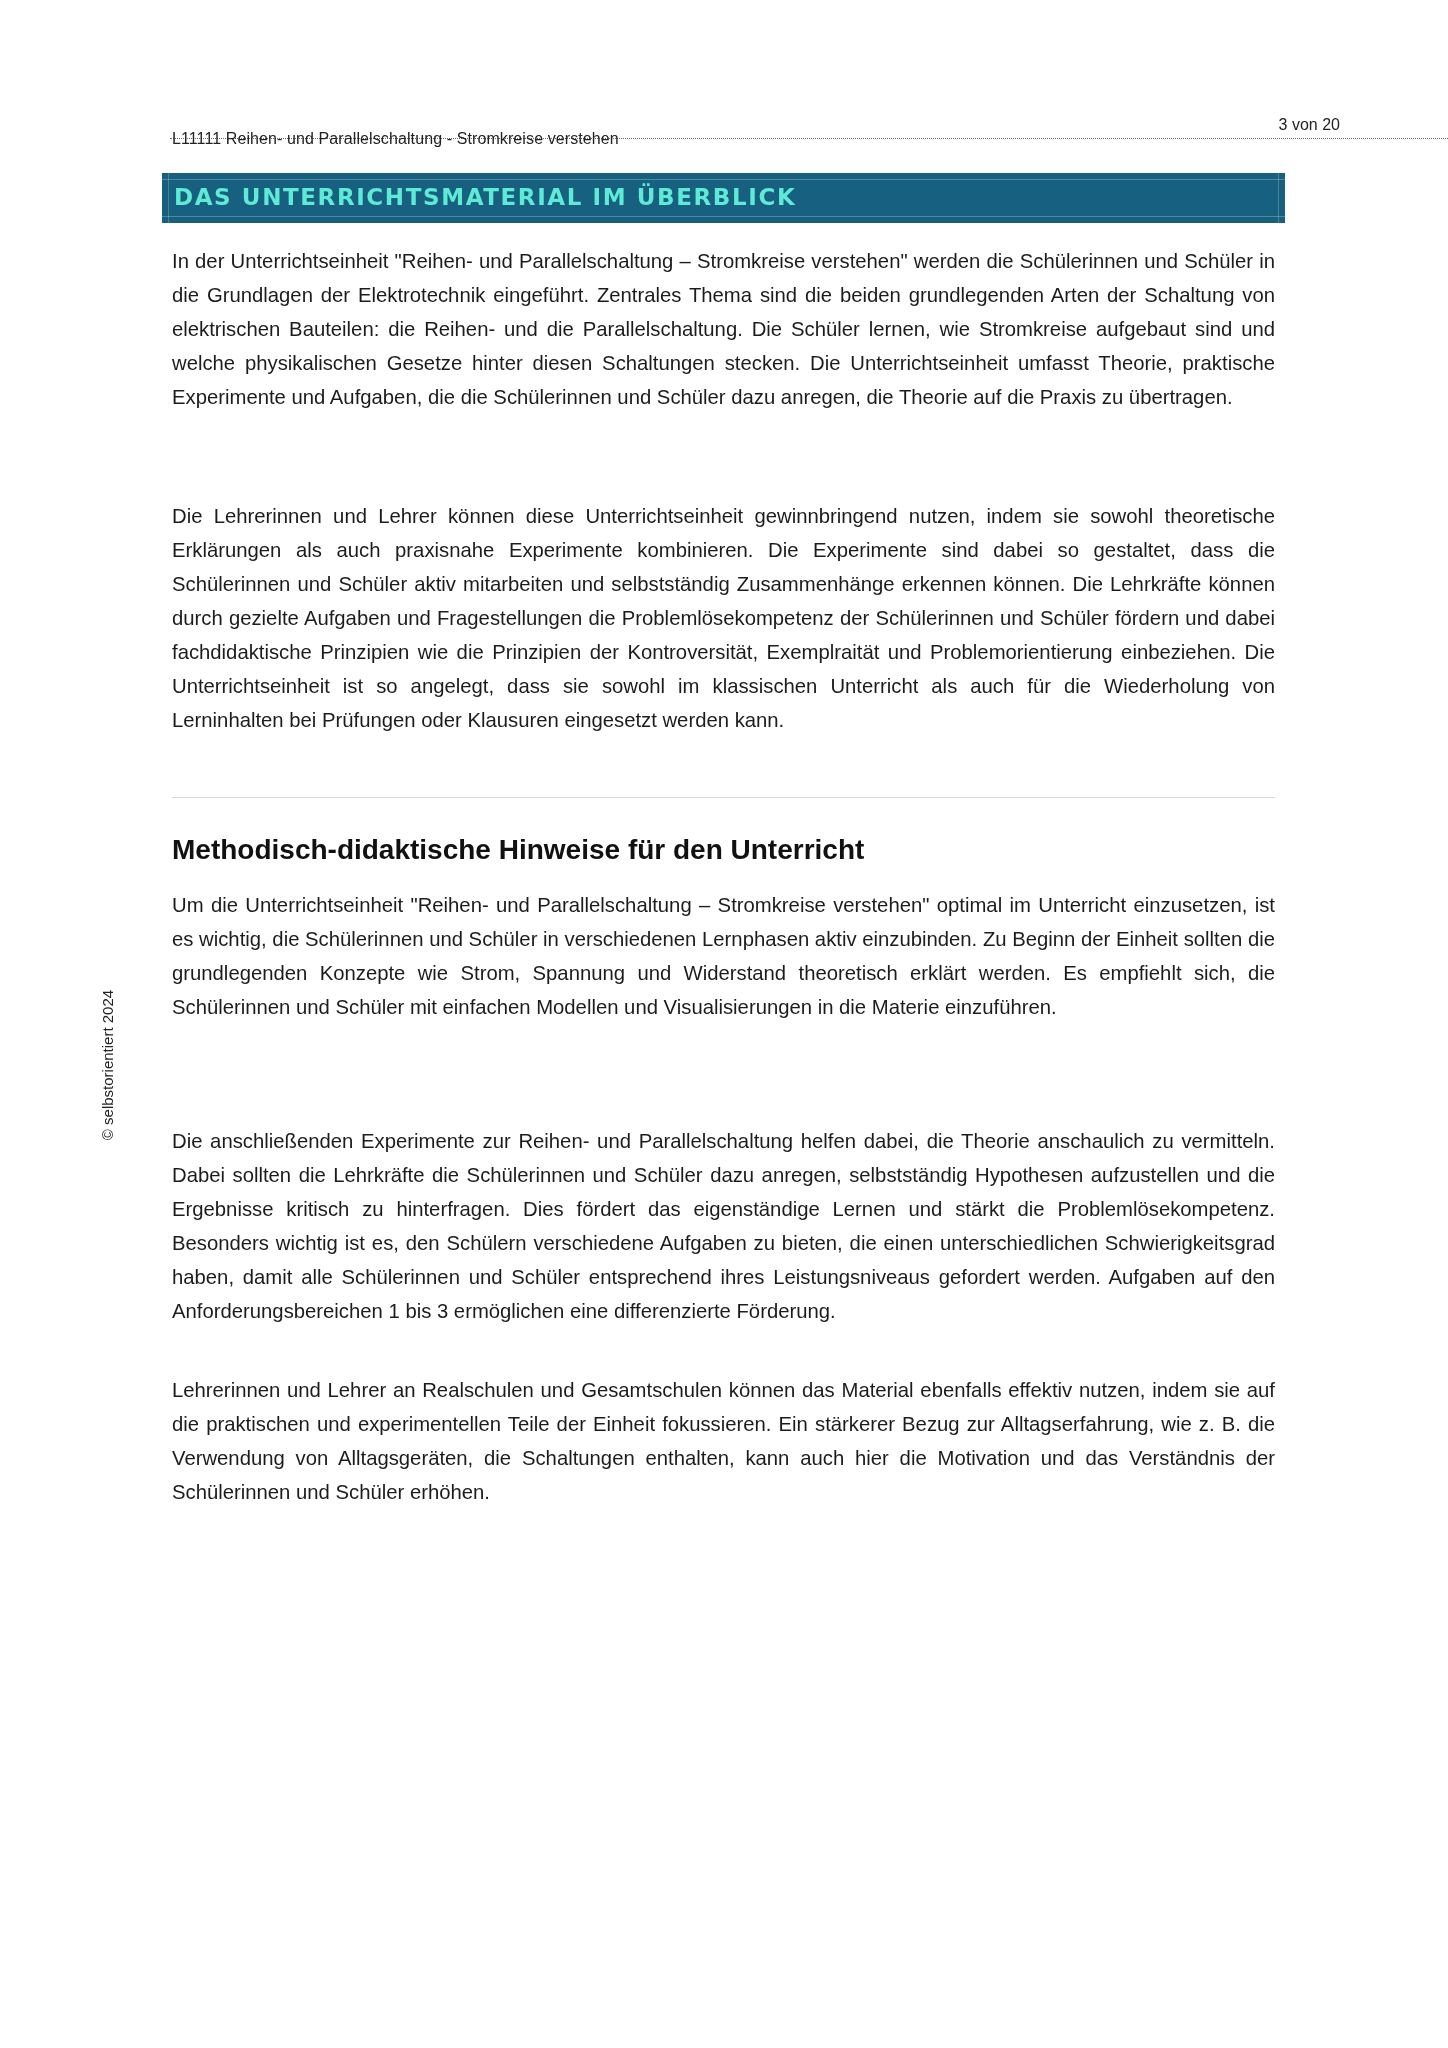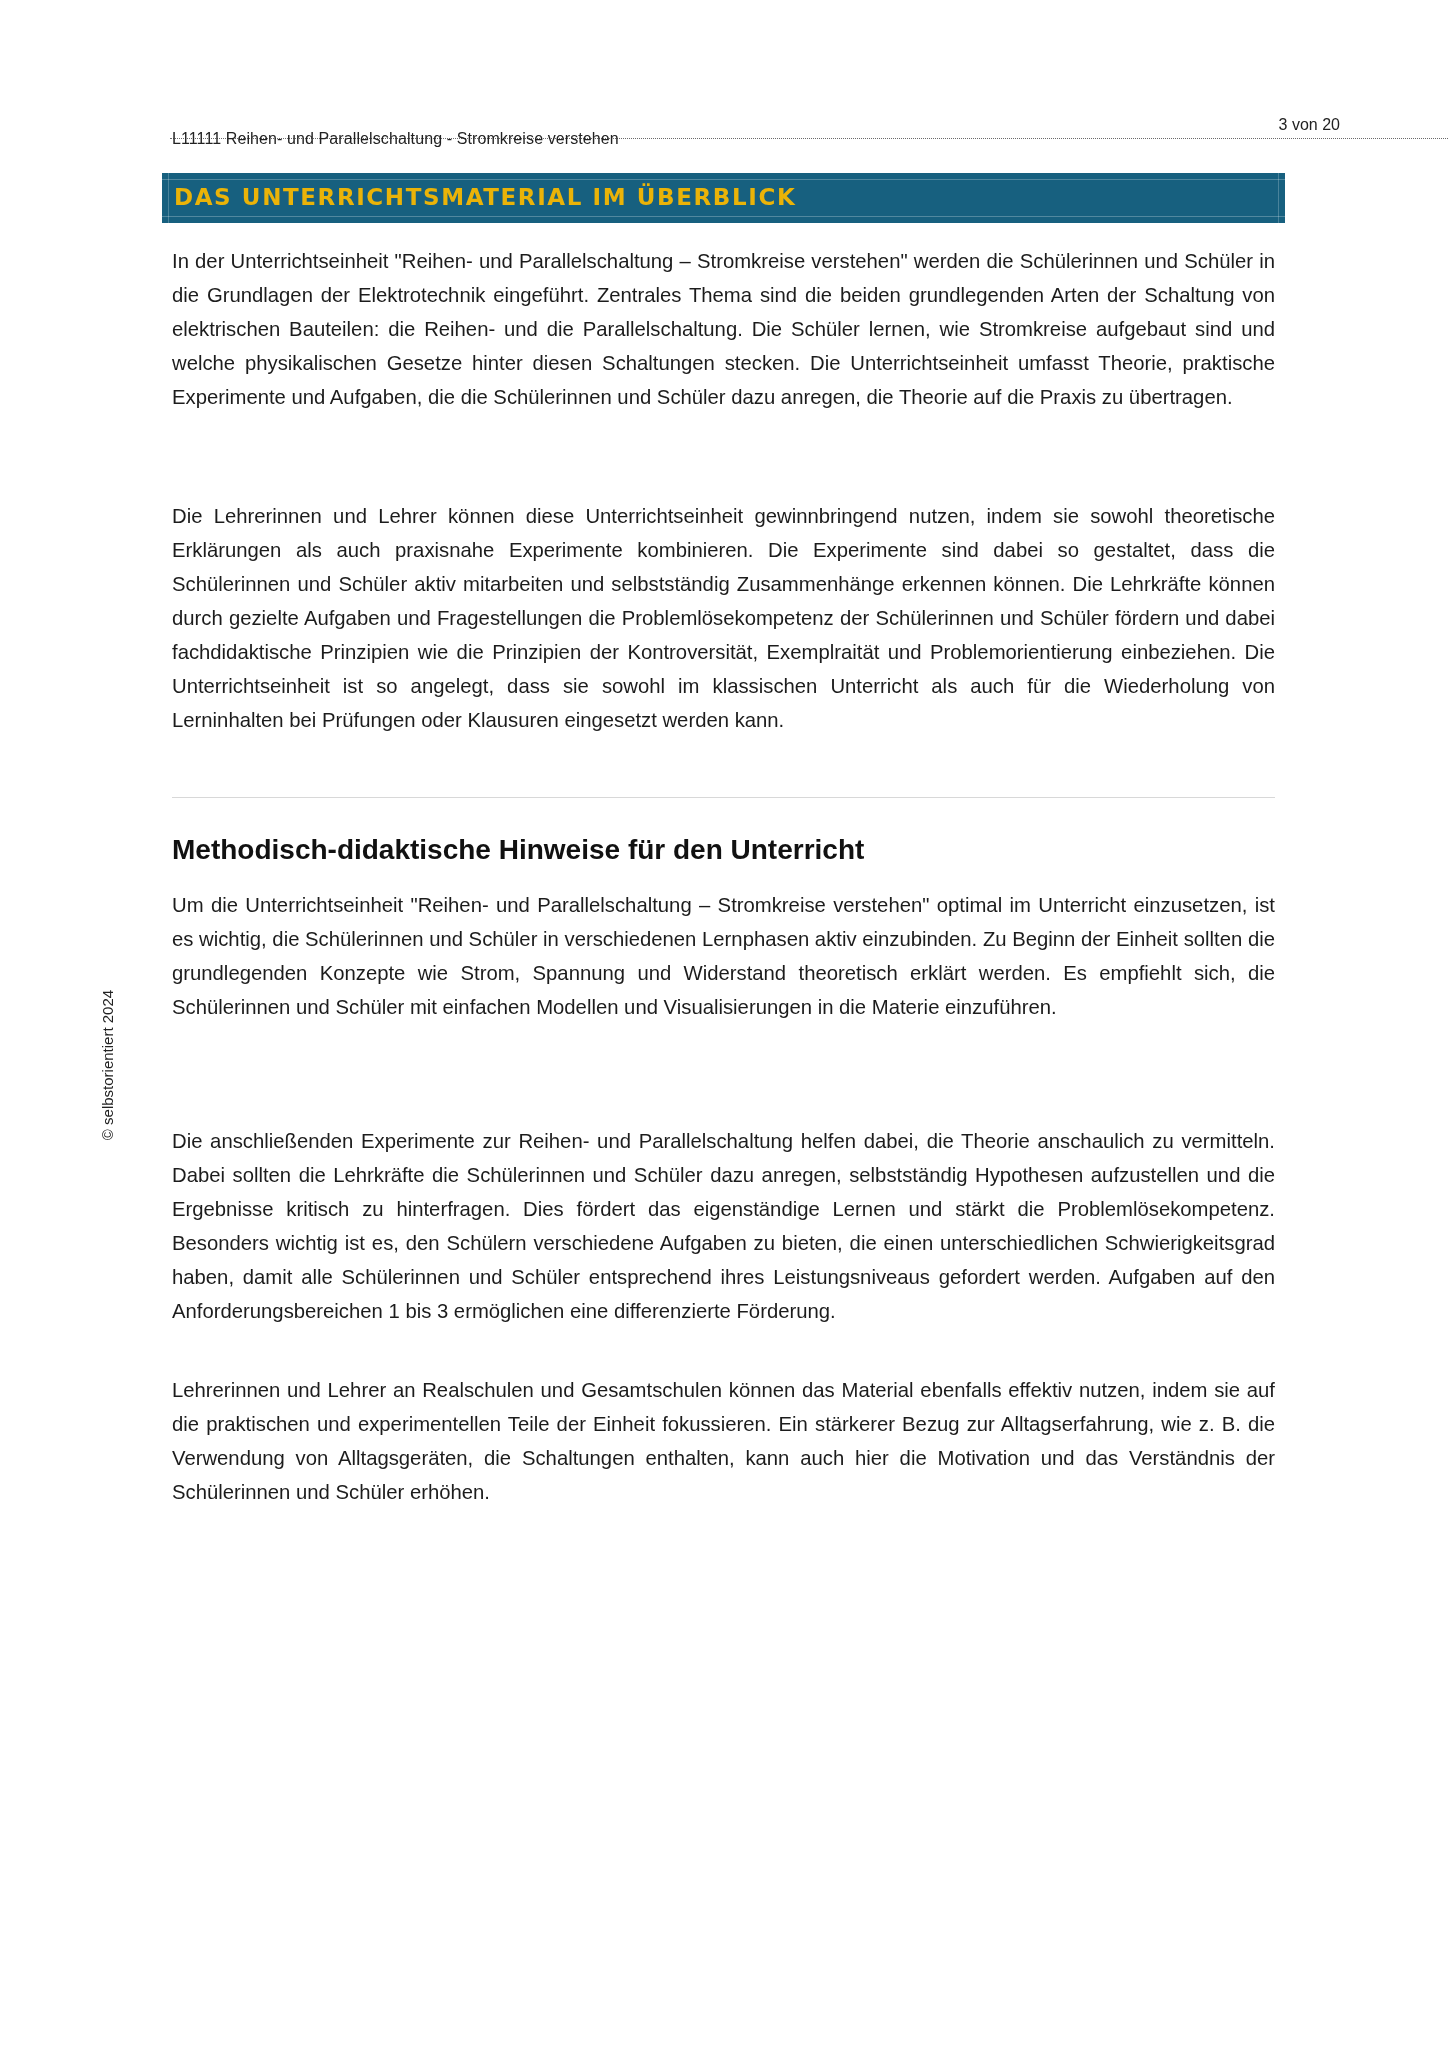--- a/index.html
+++ b/index.html
@@ -71,21 +71,21 @@
     .section-banner .inner-line-left { left: 6px; }
     .section-banner .inner-line-right { right: 6px; }
     .section-banner .banner-title {
       position: absolute;
       left: 12px;
       top: 11px;
       font-family: "DejaVu Sans", sans-serif;
       font-weight: bold;
       font-size: 23px;
       letter-spacing: 1.6px;
-      color: #eab308;
+      color: #5eead4;
     }
     .content {
       position: absolute;
       left: 172px;
       width: 1103px;
     }
     .para {
       font-size: 20.3px;
       line-height: 34px;
       text-align: justify;

